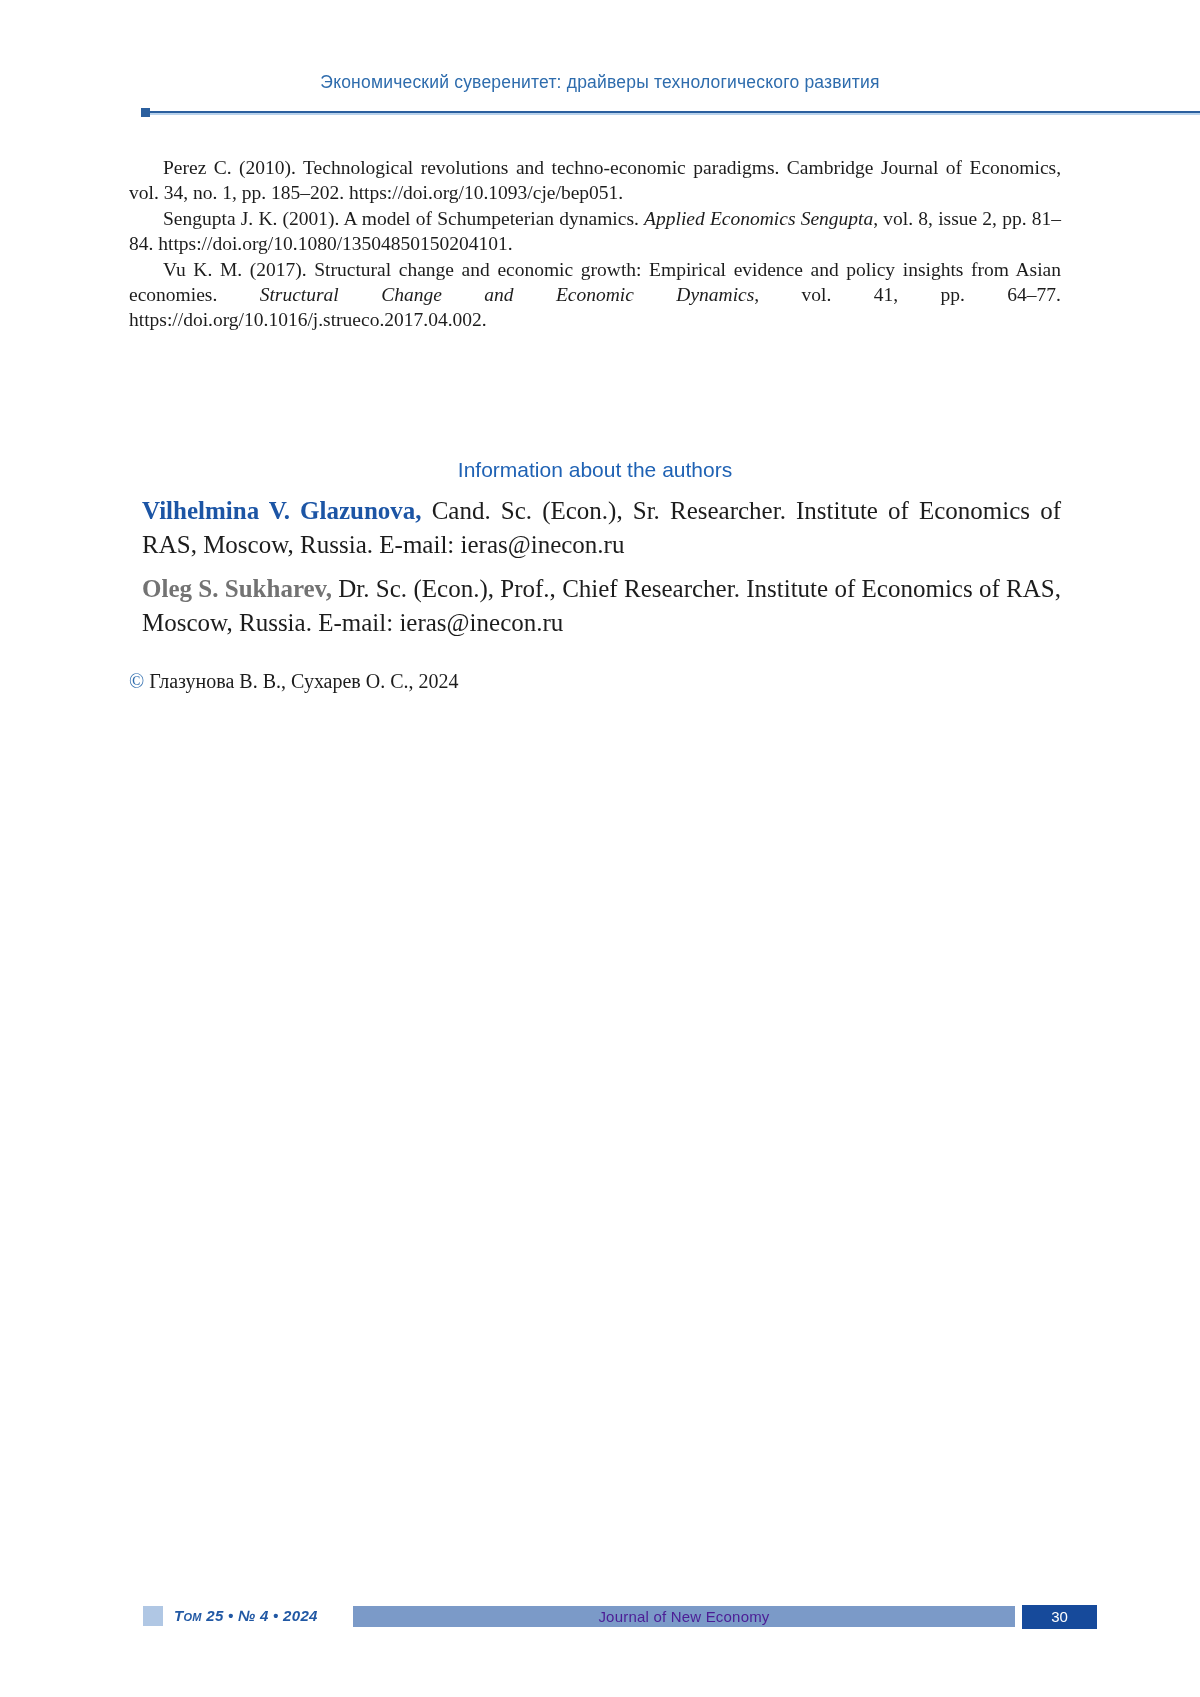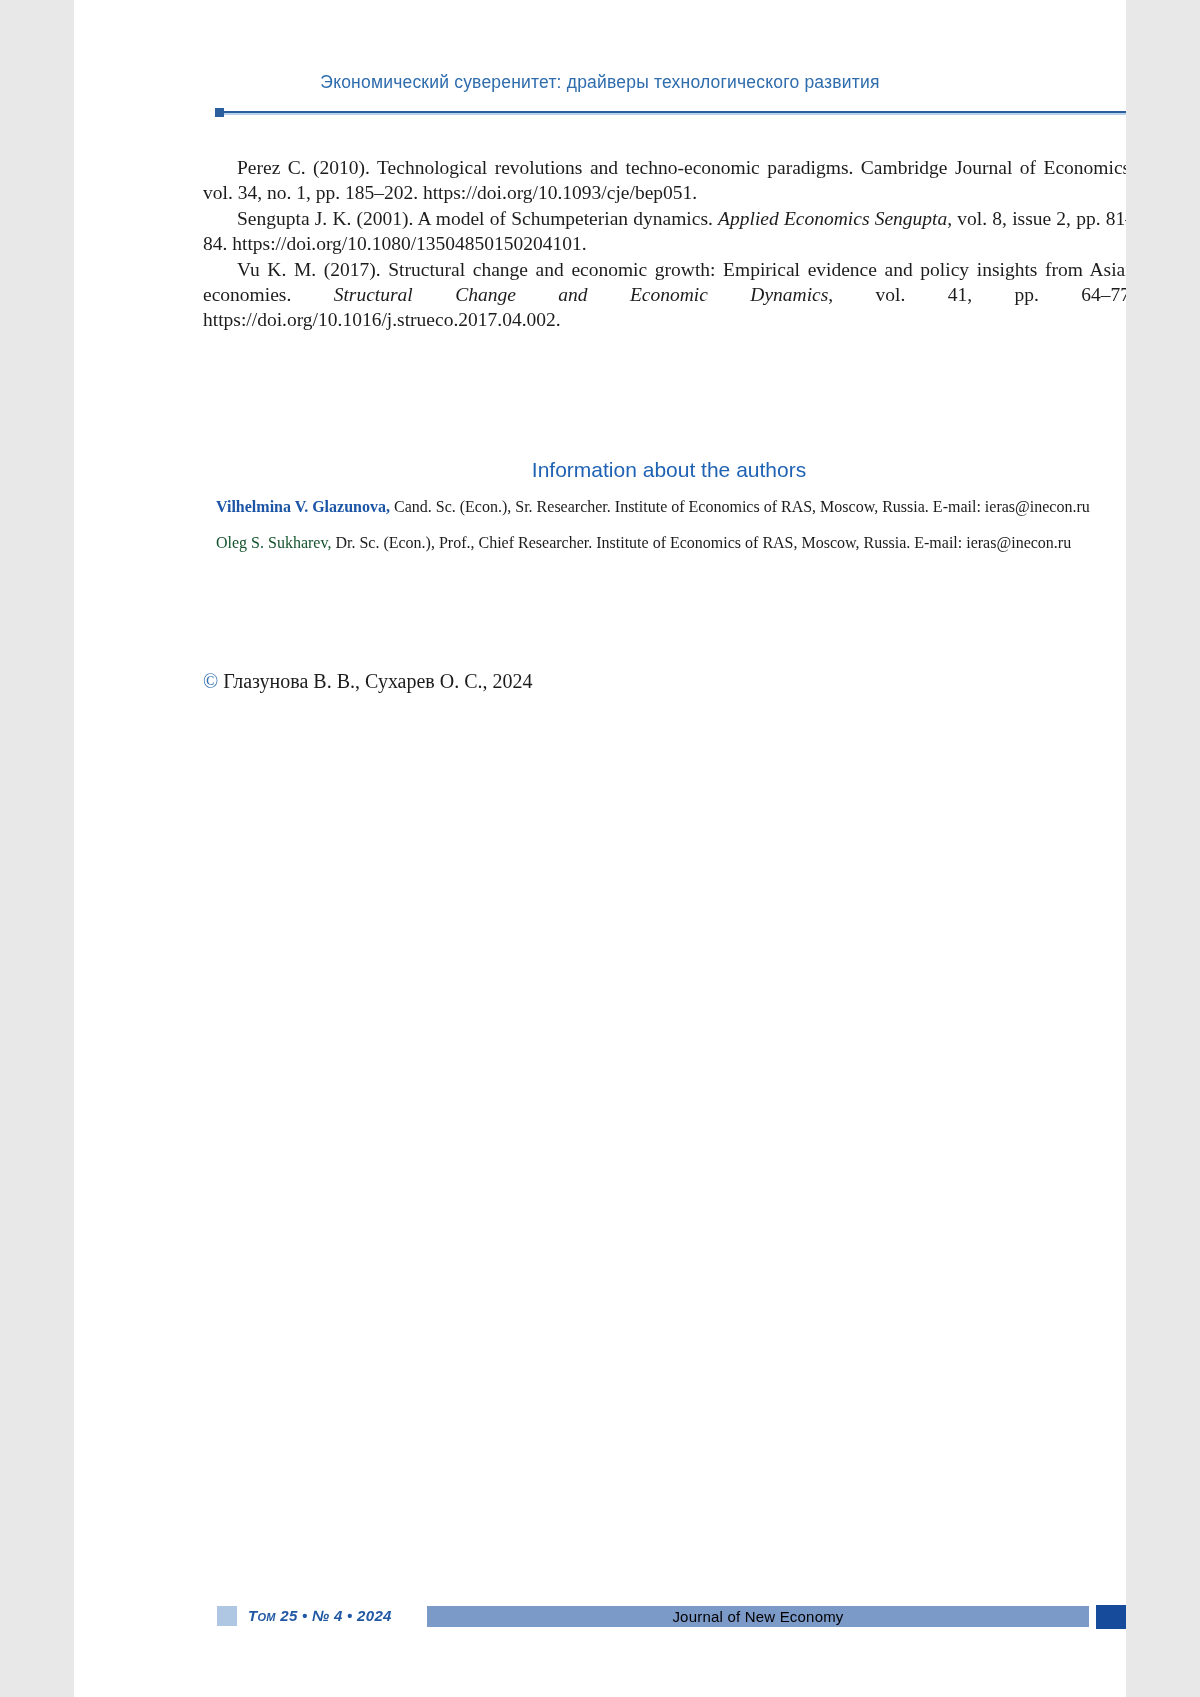--- a/index.html
+++ b/index.html
@@ -1,19 +1,19 @@
 <!DOCTYPE html>
 <html style="--accent-blue: #2e6cad; --rule-dark: #2b5f9e; --rule-light: #b8d2ec; --heading-blue: #1f62b4; --author-name-blue: #1c55a5; --dark-blue: #2158a4; --footer-square: #b0c7e4; --footer-bar: #7b9ac8; --page-box: #164a9b;"><head>
 <meta charset="utf-8">
 <style>
   * { margin: 0; padding: 0; box-sizing: border-box; }
   html, body { background: #e8e8e8; }
   .page {
     position: relative;
-    width: 1052px;
+    width: 1200px;
     height: 1697px;
     background: #ffffff;
     margin: 0 auto;
     overflow: hidden;
     font-family: "Liberation Serif", serif;
     color: #1c1c1c;
   }
 
   
   .running-head {
@@ -62,22 +62,22 @@
   .authors-heading {
     font-family: "Liberation Sans", sans-serif;
     font-weight: 400;
     font-size: 21px;
     line-height: 24px;
     text-align: center;
     color: var(--heading-blue, #1f62b4);
     margin-bottom: 12px;
   }
   .author-entry {
-    font-size: 16px;
-    line-height: 26px;
+    font-size: 25px;
+    line-height: 34px;
     text-align: justify;
     padding-left: 13px;
     overflow-wrap: break-word;
   }
   .author-entry + .author-entry { margin-top: 10px; }
 
   
   .copyright-line {
     position: absolute;
     top: 668px; left: 129px;
@@ -106,21 +106,21 @@
     letter-spacing: 0.3px;
     color: var(--dark-blue, #2158a4);
     white-space: nowrap;
     font-style: italic;
   }
   .footer-journal-bar {
     position: absolute;
     left: 353px; top: 2px;
     width: 662px; height: 21px;
     background: var(--footer-bar, #7b9ac8);
-    color: #000000;
+    color: #4c1d95;
     font-size: 15px;
     line-height: 21px;
     text-align: center;
     letter-spacing: 0.2px;
   }
   .footer-page-box {
     position: absolute;
     left: 1022px; top: 1px;
     width: 75px; height: 24px;
     background: var(--page-box, #164a9b);
@@ -143,21 +143,21 @@
 
   <section class="references">
     <p><span>Perez C. (2010). Technological revolutions and techno-economic paradigms. </span><span style="">Cambridge Journal of Economics</span><span>, vol. 34, no. 1, pp. 185–202. https://doi.org/10.1093/cje/bep051.</span></p>
     <p><span>Sengupta J. K. (2001). A model of Schumpeterian dynamics. </span><span style="font-style: italic;">Applied Economics Sengupta</span><span>, vol. 8, issue 2, pp. 81–84. https://doi.org/10.1080/13504850150204101.</span></p>
     <p><span>Vu K. M. (2017). Structural change and economic growth: Empirical evidence and policy insights from Asian economies. </span><span style="font-style: italic;">Structural Change and Economic Dynamics</span><span>, vol. 41, pp. 64–77. https://doi.org/10.1016/j.strueco.2017.04.002.</span></p>
   </section>
 
   <section class="authors-section">
     <h2 class="authors-heading">Information about the authors</h2>
     <p class="author-entry"><span style="font-weight: bold; color: rgb(28, 85, 165);">Vilhelmina V. Glazunova,</span><span> Cand. Sc. (Econ.), Sr. Researcher. Institute of Economics of RAS, Moscow, Russia. E-mail: ieras@inecon.ru</span></p>
-    <p class="author-entry"><span style="font-weight: normal; color: #14532d;">Oleg S. Sukharev,</span><span> Dr. Sc. (Econ.), Prof., Chief Researcher. Institute of Economics of RAS, Moscow, Russia. E-mail: ieras@inecon.ru</span></p>
+    <p class="author-entry"><span style="font-weight: bold; color: #737373;">Oleg S. Sukharev,</span><span> Dr. Sc. (Econ.), Prof., Chief Researcher. Institute of Economics of RAS, Moscow, Russia. E-mail: ieras@inecon.ru</span></p>
   </section>
 
   <p class="copyright-line"><span style="color: rgb(46, 108, 173);">© </span><span>Глазунова В. В., Сухарев О. С., 2024</span></p>
 
   <div class="footer">
     <span class="footer-square"></span>
     <span class="footer-volume">Том 25 • № 4 • 2024</span>
     <div class="footer-journal-bar">Journal of New Economy</div>
     <div class="footer-page-box">30</div>
   </div>

